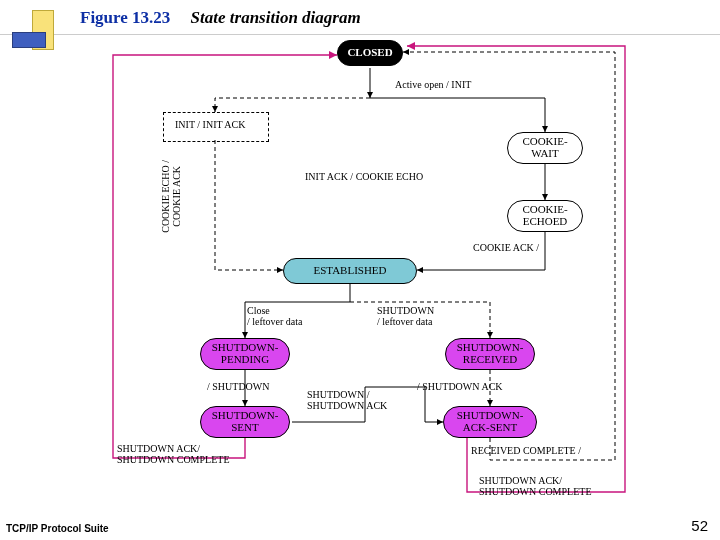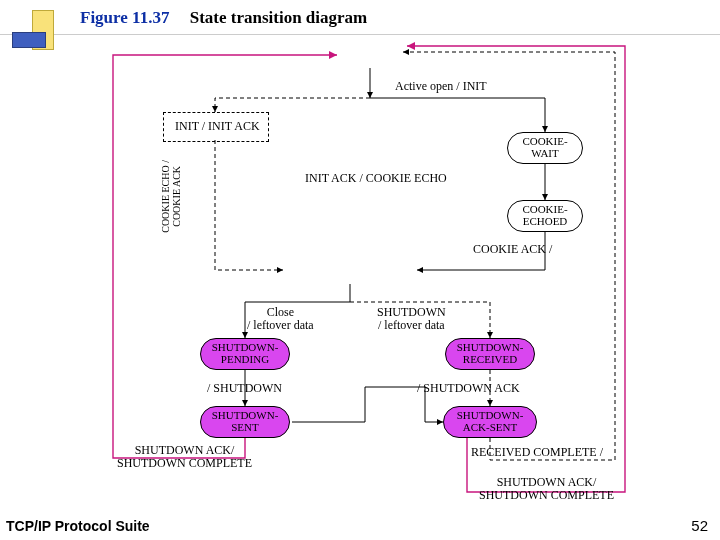--- a/index.html
+++ b/index.html
@@ -1,46 +1,46 @@
 <!DOCTYPE html>
 <html><head>
 <meta charset="utf-8">
 <style>
   html,body{margin:0;padding:0;width:720px;height:540px;background:#fff;font-family:"Times New Roman",serif;position:relative;overflow:hidden}
   .bullet-deco{position:absolute;left:12px;top:28px}
   .bullet-deco .bar1{position:absolute;left:20px;top:-18px;width:20px;height:38px;background:#f9e27a;border:1px solid #bfa93a}
   .bullet-deco .bar2{position:absolute;left:0;top:4px;width:32px;height:14px;background:#3f5fbf;border:1px solid #2a3e7e}
   .fig-head{position:absolute;left:80px;top:8px;font-weight:bold;font-size:17px}
   .fig-num{color:#0d2fa5}
-  .fig-title{color:#000;margin-left:16px}
-  .footer{position:absolute;left:6px;bottom:6px;font-family:Arial,sans-serif;font-weight:bold;font-size:14px}
+  .fig-title{color:#000;font-style:italic;margin-left:16px}
+  .footer{position:absolute;left:6px;bottom:6px;font-family:Arial,sans-serif;font-weight:bold;font-size:10px}
   .page{position:absolute;right:12px;bottom:6px;font-family:Liberation Sans, sans-serif;font-size:15px}
   .stage{position:absolute;left:95px;top:40px;width:540px;height:470px}
   .state{position:absolute;border:1px solid #000;border-radius:16px;font-size:11px;text-align:center;display:flex;align-items:center;justify-content:center;line-height:1.05;padding:2px 6px;box-sizing:border-box}
   .closed{background:#000;color:#fff;font-weight:bold;border-radius:16px}
   .blue{background:#7fc9d6}
   .yellow{background:#d946ef}
   .cookie{background:#fff}
-  .lbl{position:absolute;font-size:12px;text-align:center;line-height:1.05}
+  .lbl{position:absolute;font-size:10px;text-align:left;line-height:1.05}
   .lblv{position:absolute;font-size:10px;writing-mode:vertical-rl;transform:rotate(180deg);text-align:center;line-height:1.05}
   .dashbox{position:absolute;border:1px dashed #000}
   .rule-top{position:absolute;left:0;right:0;top:34px;border-top:1px solid #ccc}
 </style>
 </head>
 <body>
 
 <div class="rule-top"></div>
 
 <div class="bullet-deco">
   <div class="bar1"></div>
     <div class="bar2"></div>
 </div>
 
 <div class="fig-head">
-  <span class="fig-num">Figure 11.37</span>
+  <span class="fig-num">Figure 13.23</span>
   <span class="fig-title">State transition diagram</span>
 </div>
 
 <div class="stage">
 
   <svg width="540" height="470" style="position:absolute;left:0;top:0">
     <defs>
       <marker id="ah" markerWidth="8" markerHeight="8" refX="6" refY="3" orient="auto">
           <path d="M0,0 L6,3 L0,6 Z" fill="#000"></path>
         </marker>
@@ -75,24 +75,26 @@
 
     <polyline points="197,382 270,382 270,347 330,347 330,382 348,382" fill="none" stroke="#000" marker-end="url(#ah)"></polyline>
 
     <polyline points="150,398 150,418 18,418 18,15 242,15" fill="none" stroke="#c8157d" stroke-width="1.4" marker-end="url(#ahm)"></polyline>
 
     <polyline points="395,398 395,420 520,420 520,12 308,12" fill="none" stroke="#000" stroke-dasharray="4 3" marker-end="url(#ah)"></polyline>
 
     <polyline points="372,398 372,452 530,452 530,6 312,6" fill="none" stroke="#c8157d" stroke-width="1.4" marker-end="url(#ahm)"></polyline>
   </svg>
 
+  <div class="state closed" style="left:242px;top:0;width:66px;height:26px">CLOSED</div>
   <div class="state cookie" style="left:412px;top:92px;width:76px;height:32px;white-space:pre">COOKIE-
 WAIT</div>
   <div class="state cookie" style="left:412px;top:160px;width:76px;height:32px;white-space:pre">COOKIE-
 ECHOED</div>
+  <div class="state blue" style="left:188px;top:218px;width:134px;height:26px">ESTABLISHED</div>
   <div class="state yellow" style="left:105px;top:298px;width:90px;height:32px;white-space:pre">SHUTDOWN-
 PENDING</div>
   <div class="state yellow" style="left:350px;top:298px;width:90px;height:32px;white-space:pre">SHUTDOWN-
 RECEIVED</div>
   <div class="state yellow" style="left:105px;top:366px;width:90px;height:32px;white-space:pre">SHUTDOWN-
 SENT</div>
   <div class="state yellow" style="left:348px;top:366px;width:94px;height:32px;white-space:pre">SHUTDOWN-
 ACK-SENT</div>
 
   <div class="dashbox" style="left:68px;top:72px;width:104px;height:28px"></div>
@@ -102,20 +104,22 @@
   <div class="lblv" style="left:66px;top:120px;white-space:pre">COOKIE ECHO /
 COOKIE ACK</div>
   <div class="lbl" style="left:210px;top:132px">INIT ACK / COOKIE ECHO</div>
   <div class="lbl" style="left:378px;top:203px">COOKIE ACK /</div>
   <div class="lbl" style="left:152px;top:266px;white-space:pre">Close
 / leftover data</div>
   <div class="lbl" style="left:282px;top:266px;white-space:pre">SHUTDOWN
 / leftover data</div>
   <div class="lbl" style="left:112px;top:342px">/ SHUTDOWN</div>
   <div class="lbl" style="left:322px;top:342px">/ SHUTDOWN ACK</div>
+  <div class="lbl" style="left:212px;top:350px;white-space:pre">SHUTDOWN /
+SHUTDOWN ACK</div>
   <div class="lbl" style="left:22px;top:404px;white-space:pre">SHUTDOWN ACK/
 SHUTDOWN COMPLETE</div>
   <div class="lbl" style="left:376px;top:406px">RECEIVED COMPLETE /</div>
   <div class="lbl" style="left:384px;top:436px;white-space:pre">SHUTDOWN ACK/
 SHUTDOWN COMPLETE</div>
 
 </div>
 
 <div class="footer">TCP/IP Protocol Suite</div>
 <div class="page">52</div>

